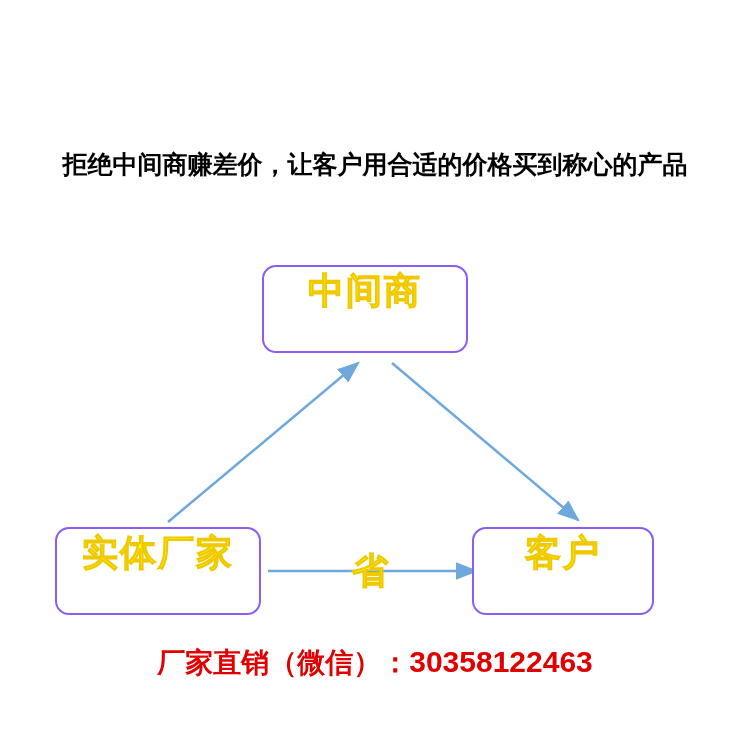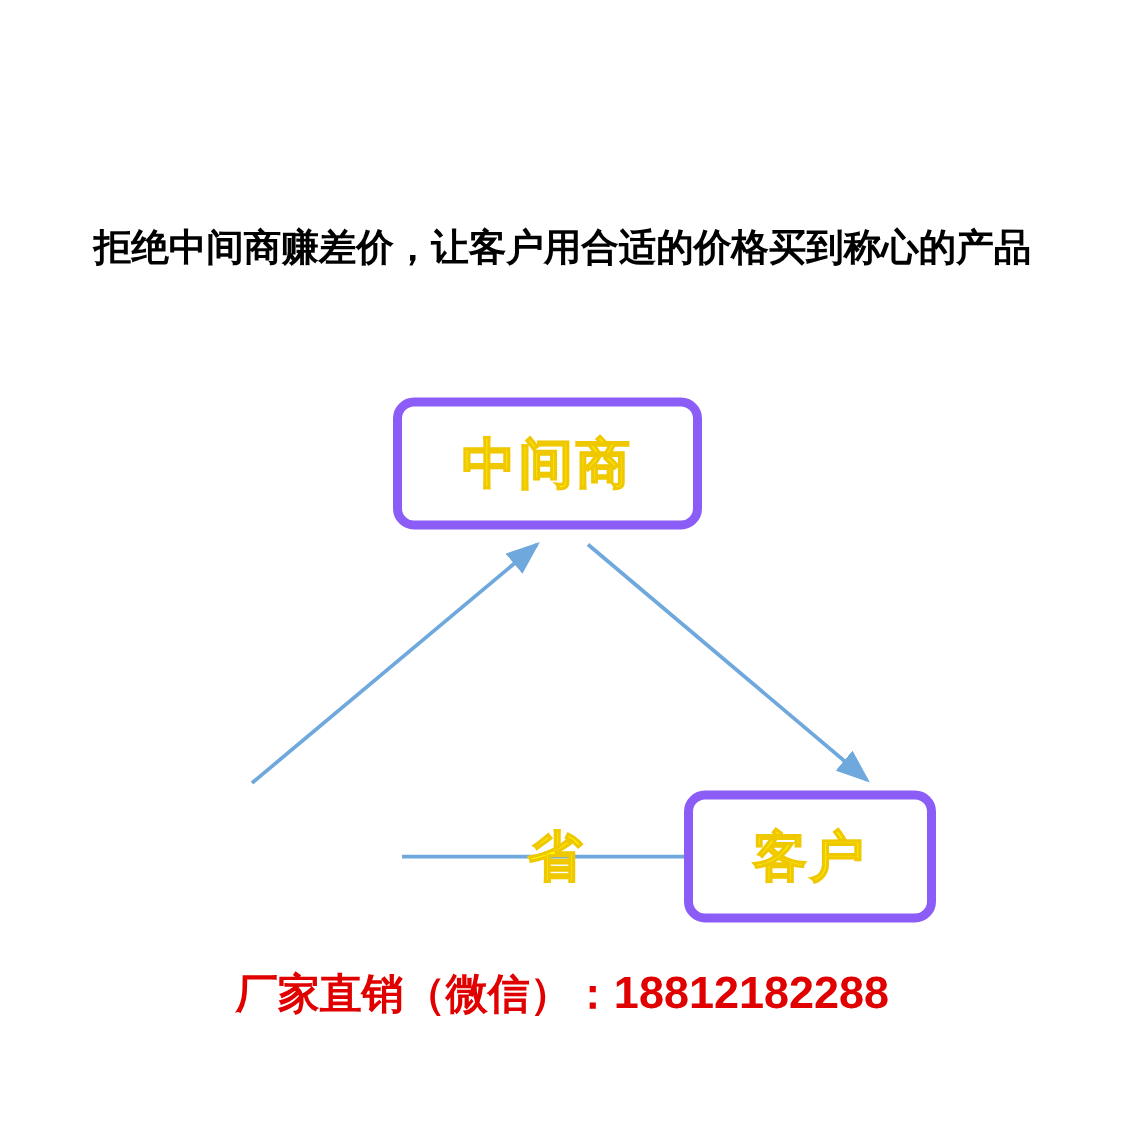--- a/index.html
+++ b/index.html
@@ -49,25 +49,24 @@
     top: 230px;
     left: 0;
     width: 750px;
     height: 420px;
   }
   .diagram svg {
     display: block;
   }
   .node-box {
     position: absolute;
-    border: 6px solid #8b5cf6;
+    border: 2px solid #8b5cf6;
     border-radius: 14px;
     background: #ffffff;
     display: flex;
-    align-items: center;
     justify-content: center;
     box-sizing: border-box;
   }
   .node-label {
     font-size: 36px;
     font-weight: bold;
     color: #ffff00;
     -webkit-text-stroke: 1px #f0c800;
     letter-spacing: 2px;
     white-space: nowrap;
@@ -78,23 +77,23 @@
     width: 206px;
     height: 88px;
   }
   #node-factory {
     left: 55px;
     top: 297px;
     width: 206px;
     height: 88px;
   }
   #node-customer {
-    left: 456px;
+    left: 472px;
     top: 297px;
-    width: 168px;
+    width: 182px;
     height: 88px;
   }
   .edge-label {
     position: absolute;
     left: 330px;
     top: 317px;
     width: 80px;
     text-align: center;
     font-size: 36px;
     font-weight: bold;
@@ -137,26 +136,29 @@
 
       <line x1="392" y1="133" x2="578" y2="290" stroke="#6fa8dc" stroke-width="2.5" marker-end="url(#arrowhead)"></line>
 
       <line x1="268" y1="341" x2="476" y2="341" stroke="#6fa8dc" stroke-width="2.5" marker-end="url(#arrowhead)"></line>
     </svg>
 
     <div class="node-box" id="node-middleman">
       <span class="node-label">中间商</span>
     </div>
 
+    <div class="node-box" id="node-factory">
+      <span class="node-label">实体厂家</span>
+    </div>
 
     <div class="node-box" id="node-customer">
       <span class="node-label">客户</span>
     </div>
 
     <div class="edge-label">省</div>
 
   </div>
 
   <div class="contact">
-    <span>厂家直销（微信）：</span><span class="phone">18812182288</span>
+    <span>厂家直销（微信）：</span><span class="phone">30358122463</span>
   </div>
 
 </div>
 
 </body></html>

